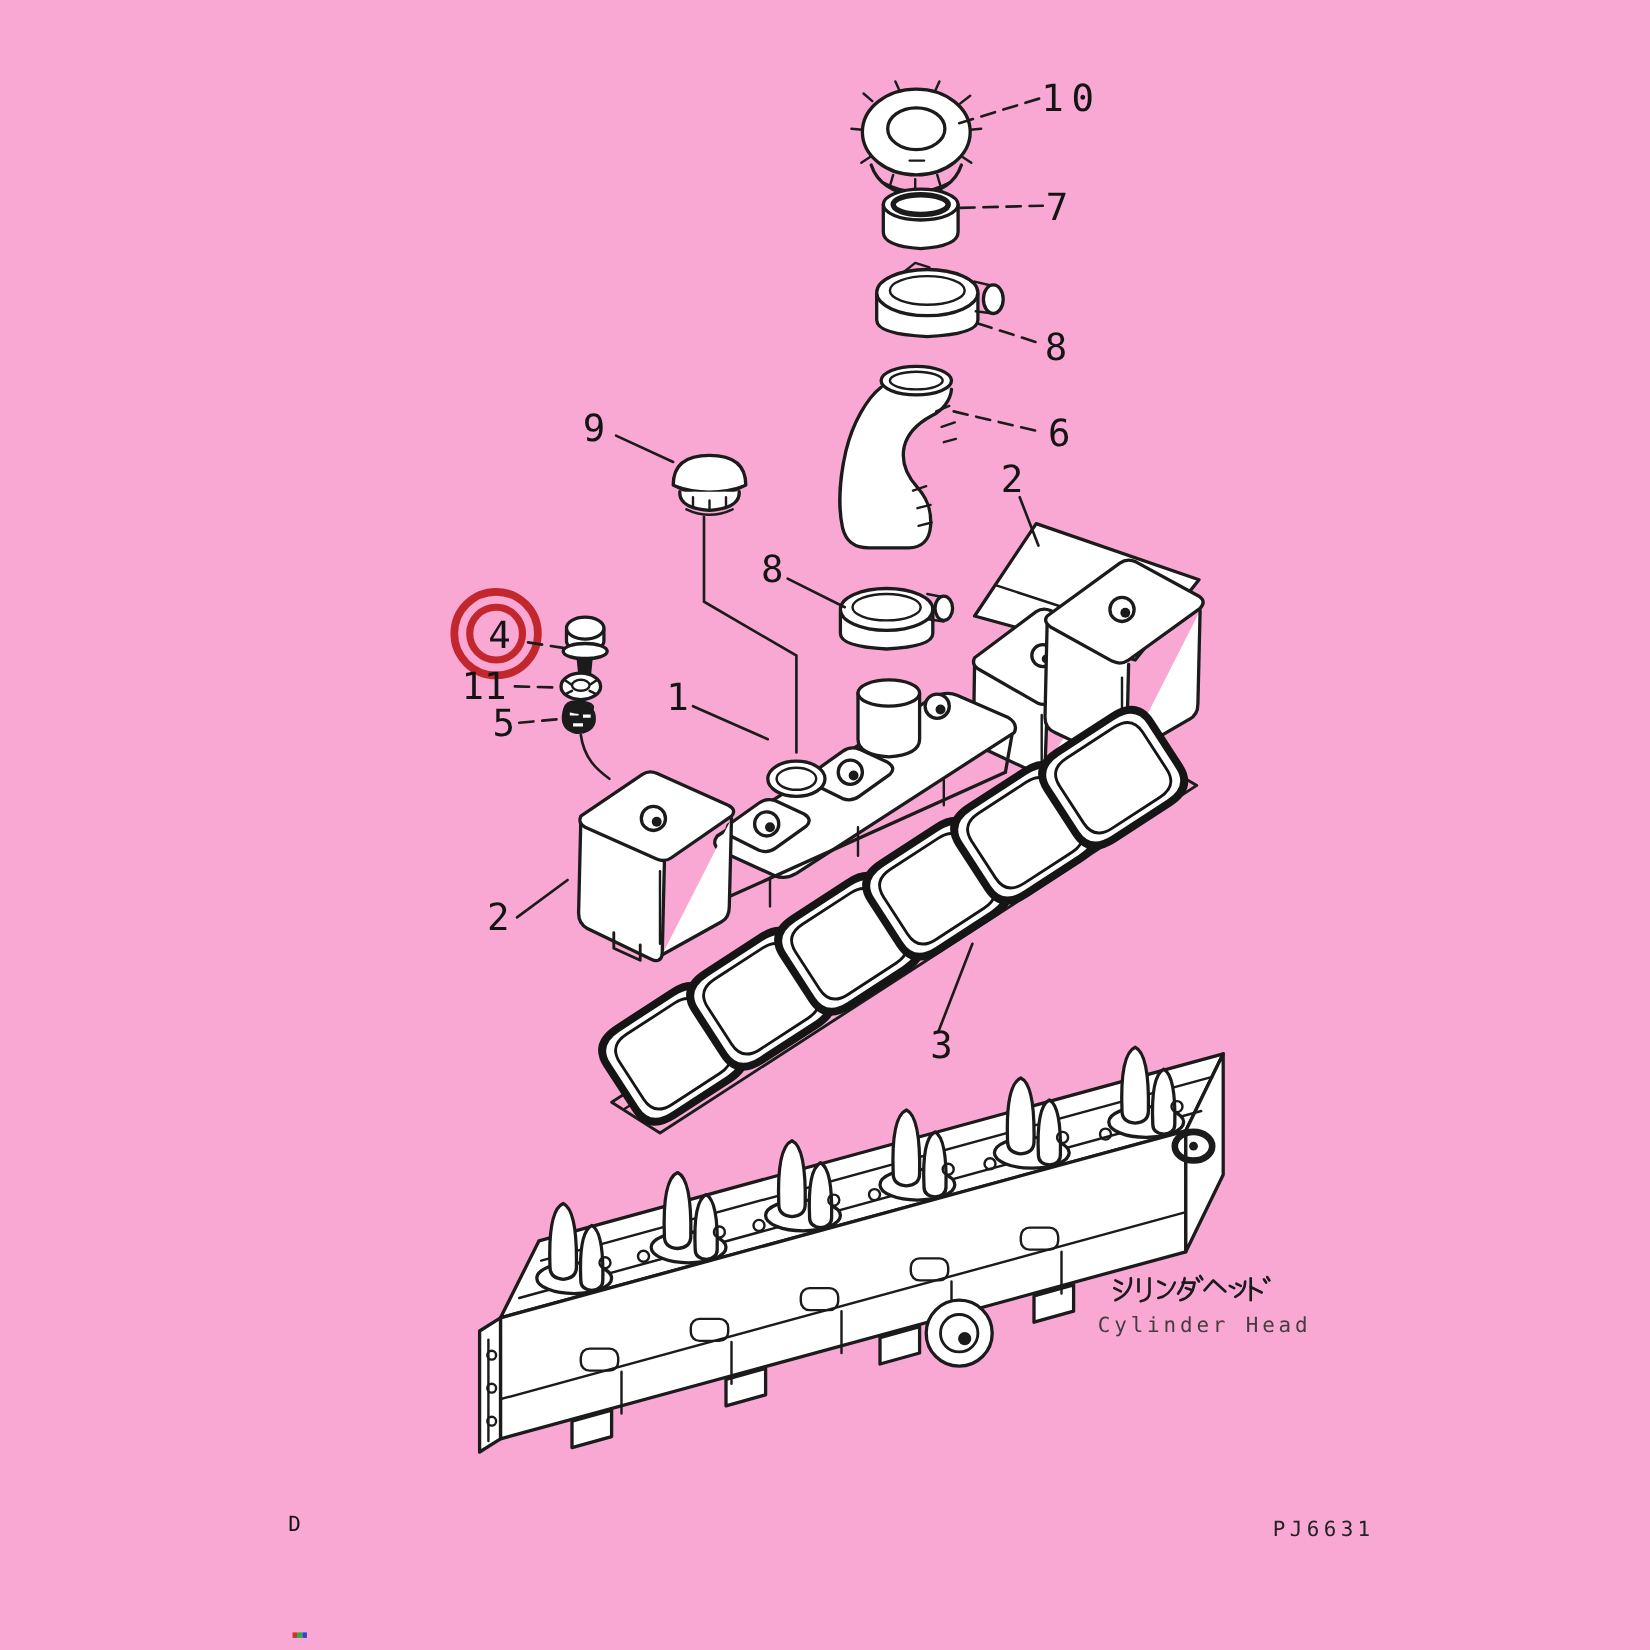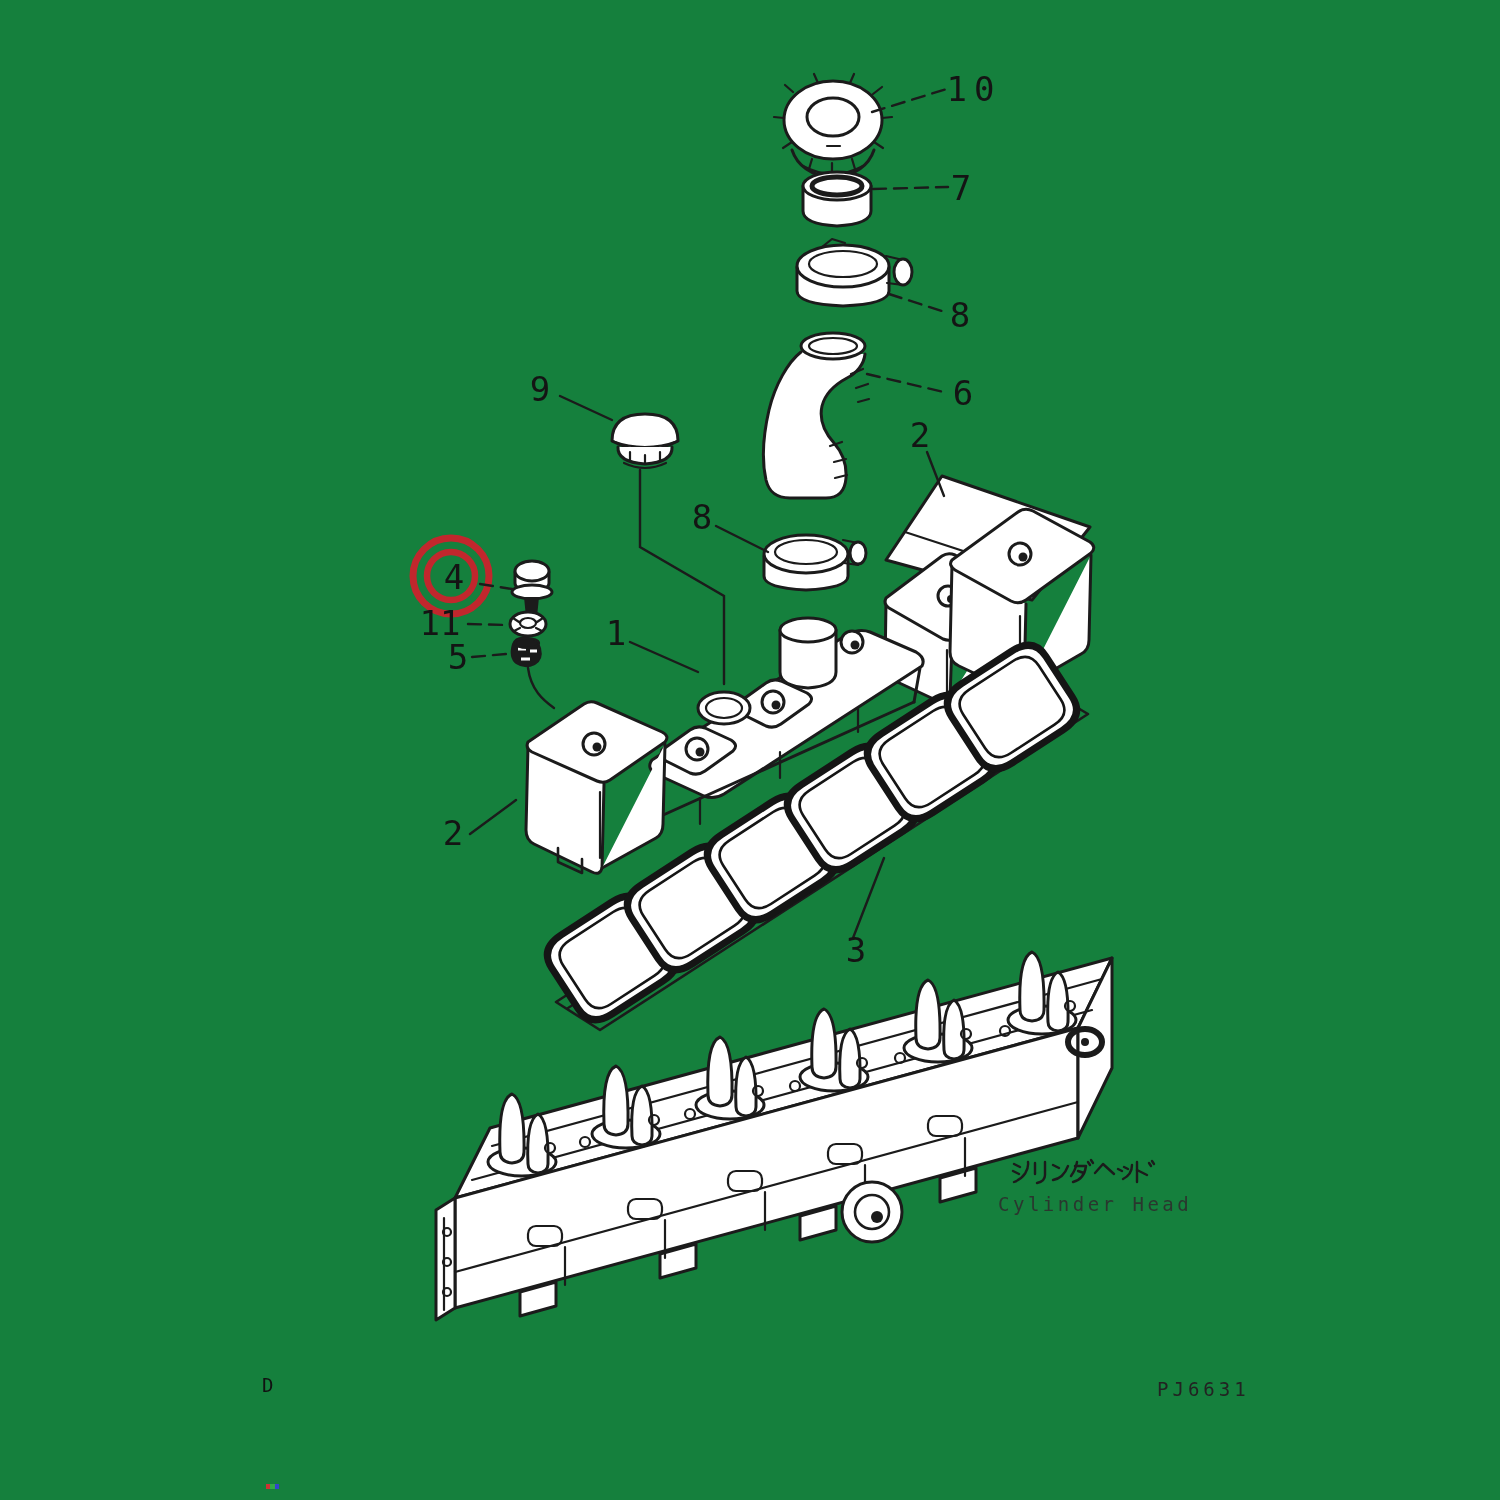--- a/index.html
+++ b/index.html
@@ -1,16 +1,16 @@
 <!DOCTYPE html>
 <html><head>
 <meta charset="utf-8">
 <style>
   html,body{margin:0;padding:0;background:#ffffff;}
-  .stage{position:relative;width:1500px;height:1500px;background:#15803d;overflow:hidden;
+  .stage{position:relative;width:1500px;height:1500px;background:#f9a8d4;overflow:hidden;
          font-family:"DejaVu Sans", sans-serif;}
   svg{position:absolute;left:0;top:0;}
   .ln  {fill:none;stroke:#1b1b1b;stroke-width:3;stroke-linecap:round;stroke-linejoin:round;}
   .lnf {fill:#ffffff;stroke:#1b1b1b;stroke-width:3;stroke-linecap:round;stroke-linejoin:round;}
   .thin{stroke-width:2.2;}
   .med {stroke-width:2.6;}
   .gask{fill:#ffffff;stroke:#151515;stroke-width:7;stroke-linejoin:round;}
   .gaski{fill:none;stroke:#151515;stroke-width:2.6;}
   .dark{fill:#1b1b1b;stroke:none;}
   .leader{fill:none;stroke:#1b1b1b;stroke-width:2.4;stroke-linecap:round;}

